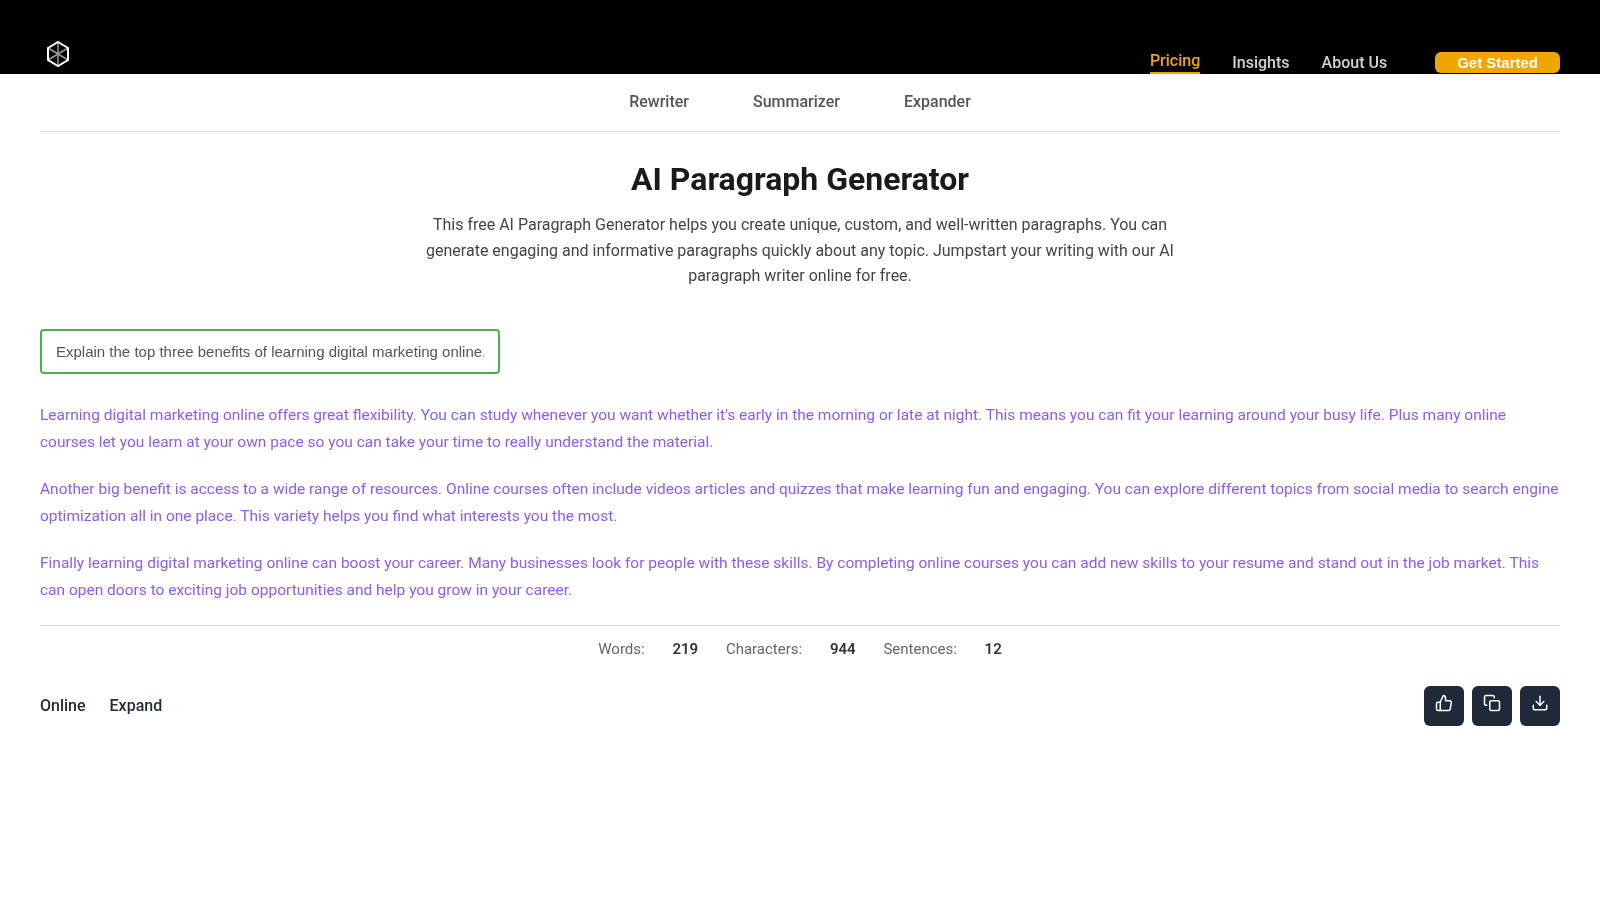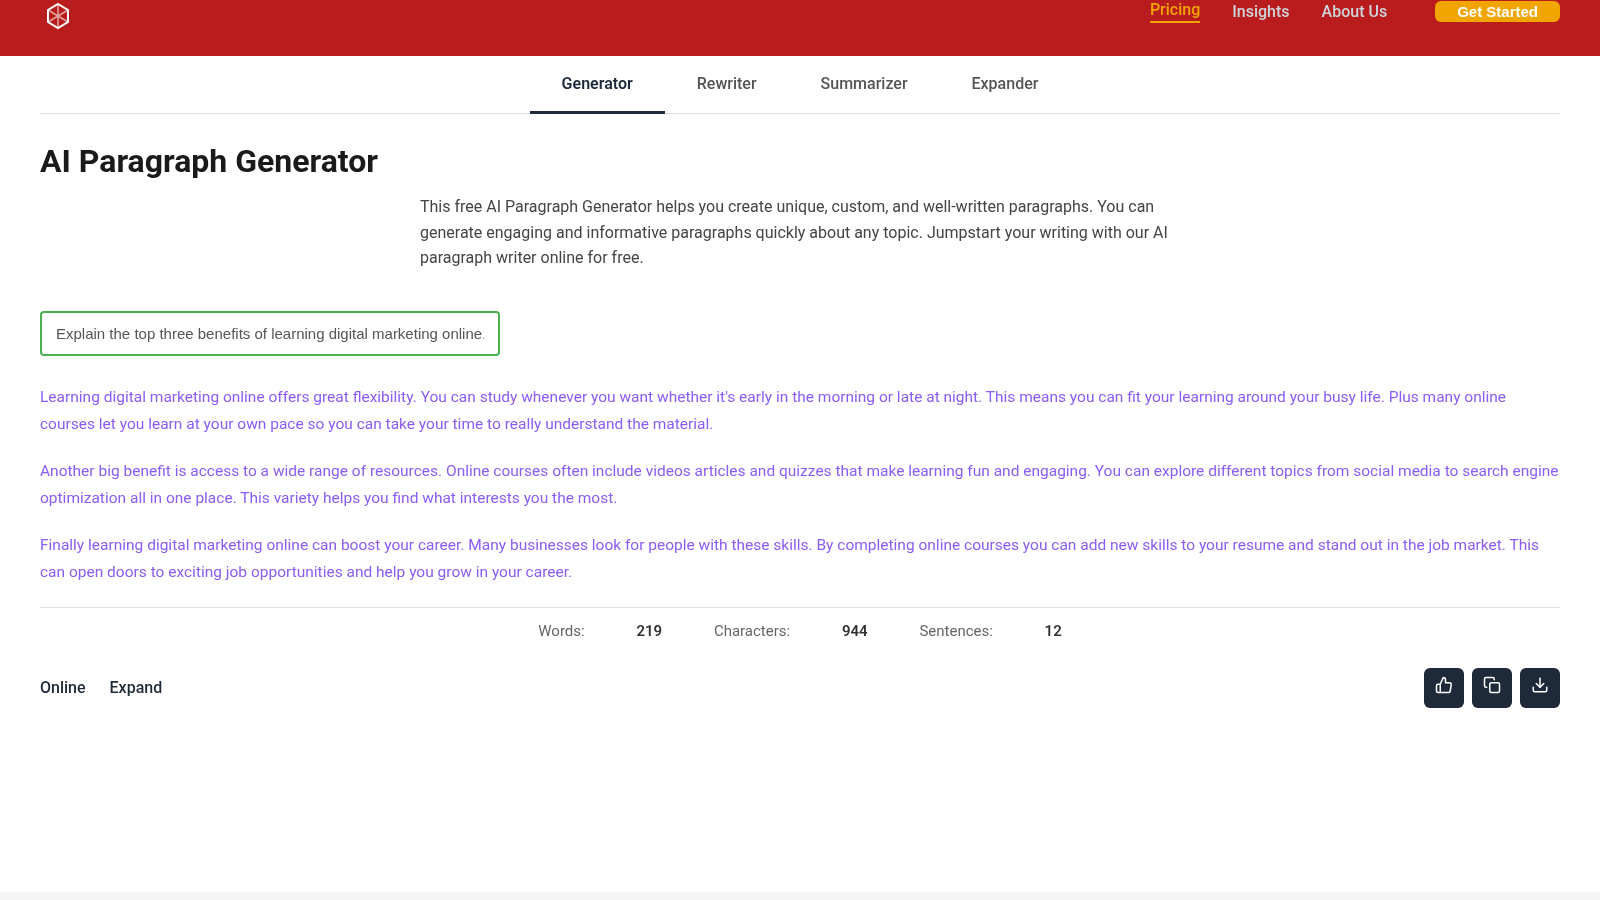--- a/index.html
+++ b/index.html
@@ -1,23 +1,23 @@
 <!DOCTYPE html>
 <html><head>
   <meta charset="utf-8">
   <style>
     * { box-sizing: border-box; margin: 0; padding: 0; }
     body { font-family: -apple-system, BlinkMacSystemFont, 'Segoe UI', Roboto, Arial, sans-serif; background: #f5f5f5; }
 
     
     .navbar {
-      background: #b91c1c;
-      height: 56px;
-      display: flex;
-      align-items: flex-start;
+      background: #000000;
+      height: 74px;
+      display: flex;
+      align-items: flex-end;
       padding: 0 40px;
       position: relative;
     }
     .navbar-logo {
       color: white;
       font-size: 22px;
       display: flex;
       align-items: center;
     }
     .navbar-logo svg {
@@ -78,20 +78,21 @@
       margin-bottom: -1px;
     }
     .tab-item.active {
       color: #1e2a3a;
       border-bottom: 3px solid #1e2a3a;
       font-weight: 600;
     }
 
     
     .hero {
+      text-align: center;
       padding: 28px 0 20px 0;
     }
     .hero-title {
       font-size: 32px;
       font-weight: 700;
       color: #1a1a1a;
       margin-bottom: 14px;
     }
     .hero-subtitle {
       font-size: 16px;
@@ -130,21 +131,21 @@
     
     .stats-bar {
       border-top: 1px solid #e0e0e0;
       padding: 14px 0;
       text-align: center;
       color: #666;
       font-size: 15px;
       margin-top: 20px;
     }
     .stats-bar span {
-      margin: 0 24px;
+      margin: 0 12px;
     }
     .stats-value {
       font-weight: 600;
       color: #333;
     }
 
     
     .footer-actions {
       display: flex;
       align-items: center;
@@ -194,21 +195,20 @@
     <a class="nav-link active">Pricing</a>
     <a class="nav-link">Insights</a>
     <a class="nav-link">About Us</a>
     <button class="get-started-btn">Get Started</button>
   </div>
 </nav>
 
 <div class="main-wrapper">
 
   <div class="tabs-row">
-    <div class="tab-item active">Generator</div>
     <div class="tab-item">Rewriter</div>
     <div class="tab-item">Summarizer</div>
     <div class="tab-item">Expander</div>
   </div>
 
   <div class="hero">
     <h1 class="hero-title">AI Paragraph Generator</h1>
     <p class="hero-subtitle">This free AI Paragraph Generator helps you create unique, custom, and well-written paragraphs. You can generate engaging and informative paragraphs quickly about any topic. Jumpstart your writing with our AI paragraph writer online for free.</p>
   </div>
 

